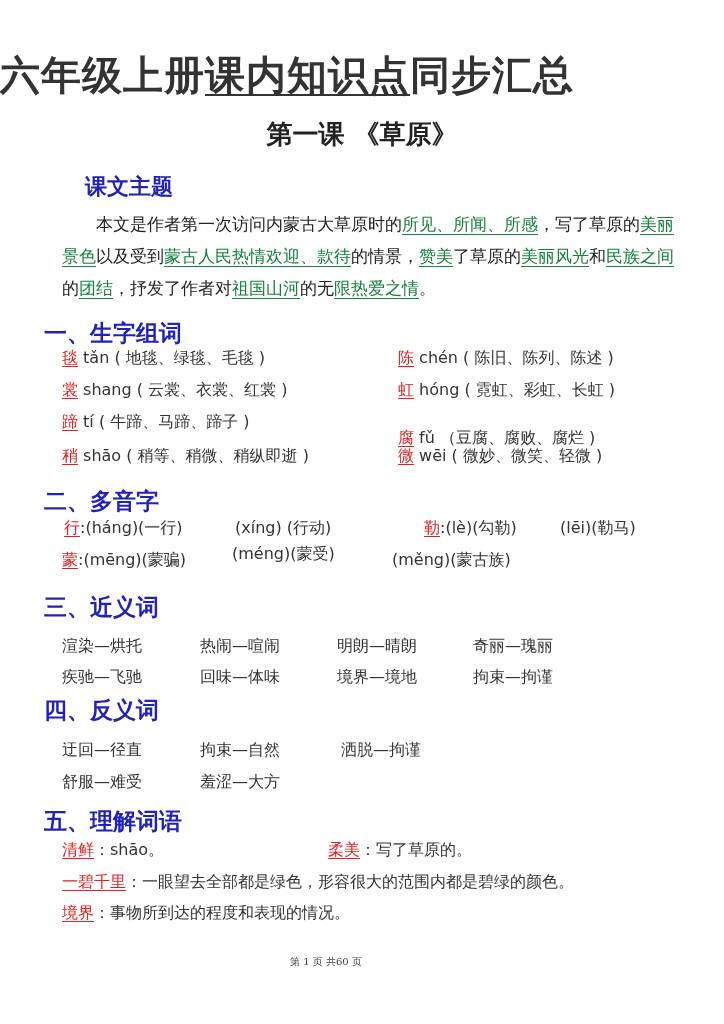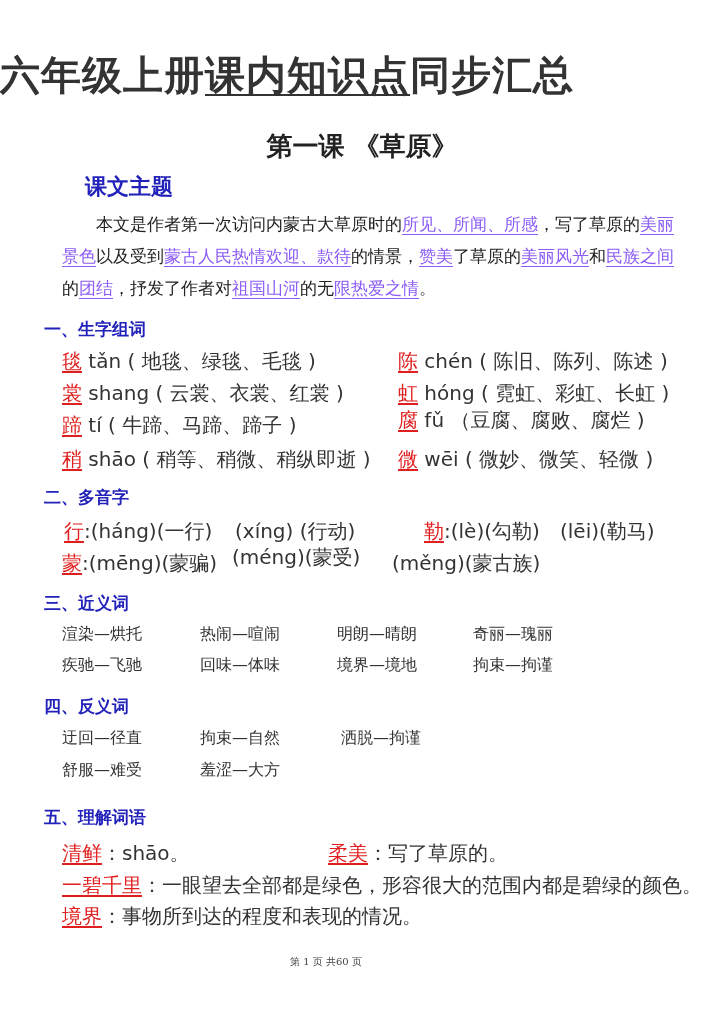--- a/index.html
+++ b/index.html
@@ -2,48 +2,48 @@
 <html><head>
 <meta charset="utf-8">
 <style>
   html, body { margin:0; padding:0; background:#ffffff; }
   body { width:724px; height:1024px; position:relative; overflow:hidden;
          font-family:"DejaVu Sans","Liberation Sans",sans-serif; color:#222; }
   .title { position:absolute; top:48px; left:0; width:724px; 
            font-size:40px; font-weight:bold; color:#333; letter-spacing:1px; }
   .title .ul { text-decoration:underline; text-decoration-thickness:2px; text-underline-offset:5px; }
   .subtitle { position:absolute; top:117px; left:0; width:724px; text-align:center;
-              font-size:26px; font-weight:bold; color:#222;margin-top:12px; }
+              font-size:26px; font-weight:bold; color:#222; }
   .theme-h { position:absolute; top:172px; left:62px; font-size:22px; font-weight:bold; color:#2222bb;margin-left:23px; }
   .para { position:absolute; top:208px; left:62px; width:620px; font-size:17px; line-height:32px; color:#222; }
-  .para .hl { color:#8b5cf6; text-decoration:underline; text-underline-offset:4px; }
-  .sec-h { position:absolute; left:44px; font-size:17px; font-weight:bold; color:#2222bb; }
-  .row { position:absolute; font-size:20px; color:#333; white-space:pre; }
+  .para .hl { color:#15803d; text-decoration:underline; text-underline-offset:4px; }
+  .sec-h { position:absolute; left:44px; font-size:23px; font-weight:bold; color:#2222bb; }
+  .row { position:absolute; font-size:16px; color:#333; white-space:pre; }
   .red { color:#e02020; text-decoration:underline; text-underline-offset:3px; }
-  .col { position:absolute; font-size:16px; color:#333; white-space:pre; }
+  .col { position:absolute; font-size:16px; color:#333; white-space:pre;margin-top:12px; }
   .footer { position:absolute; top:955px; left:0; width:652px; text-align:center;
             font-family:"DejaVu Serif",serif; font-size:10px; color:#444; }
 </style>
 </head>
 <body>
 
 <div class="title"><span>六年级上册</span><span class="ul">课内知识点</span><span>同步汇总</span></div>
 <div class="subtitle">第一课 《草原》</div>
 
 <div class="theme-h">课文主题</div>
 <div class="para" id="theme-para"><span>　　本文是作者第一次访问内蒙古大草原时的</span><span class="hl">所见、所闻、所感</span><span>，写了草原的</span><span class="hl">美丽景色</span><span>以及受到</span><span class="hl">蒙古人民热情欢迎、款待</span><span>的情景，</span><span class="hl">赞美</span><span>了草原的</span><span class="hl">美丽风光</span><span>和</span><span class="hl">民族之间</span><span>的</span><span class="hl">团结</span><span>，抒发了作者对</span><span class="hl">祖国山河</span><span>的无</span><span class="hl">限热爱之情</span><span>。</span></div>
 
 <div class="sec-h" style="top:318px">一、生字组词</div>
 <div class="row" style="top:348px;left:62px"><span class="red">毯</span><span> tǎn ( 地毯、绿毯、毛毯 )</span></div>
 <div class="row" style="top:380px;left:62px"><span class="red">裳</span><span> shang ( 云裳、衣裳、红裳 )</span></div>
 <div class="row" style="top:412px;left:62px"><span class="red">蹄</span><span> tí ( 牛蹄、马蹄、蹄子 )</span></div>
 <div class="row" style="top:446px;left:62px"><span class="red">稍</span><span> shāo ( 稍等、稍微、稍纵即逝 )</span></div>
 <div class="row" style="top:348px;left:398px"><span class="red">陈</span><span> chén ( 陈旧、陈列、陈述 )</span></div>
 <div class="row" style="top:380px;left:398px"><span class="red">虹</span><span> hóng ( 霓虹、彩虹、长虹 )</span></div>
-<div class="row" style="top:407px;left:398px"><span class="red">腐</span><span> fǔ （豆腐、腐败、腐烂 )</span></div>
+<div class="row" style="top:428px;left:398px"><span class="red">腐</span><span> fǔ （豆腐、腐败、腐烂 )</span></div>
 <div class="row" style="top:446px;left:398px"><span class="red">微</span><span> wēi ( 微妙、微笑、轻微 )</span></div>
 
 <div class="sec-h" style="top:486px">二、多音字</div>
 <div class="row" style="top:518px;left:64px"><span class="red">行</span><span>:(háng)(一行)</span></div>
 <div class="row" style="top:518px;left:235px">(xíng) (行动)</div>
 <div class="row" style="top:518px;left:424px"><span class="red">勒</span><span>:(lè)(勾勒)</span></div>
 <div class="row" style="top:518px;left:560px">(lēi)(勒马)</div>
 <div class="row" style="top:550px;left:62px"><span class="red">蒙</span><span>:(mēng)(蒙骗)</span></div>
 <div class="row" style="top:544px;left:232px">(méng)(蒙受)</div>
 <div class="row" style="top:550px;left:392px">(měng)(蒙古族)</div>

